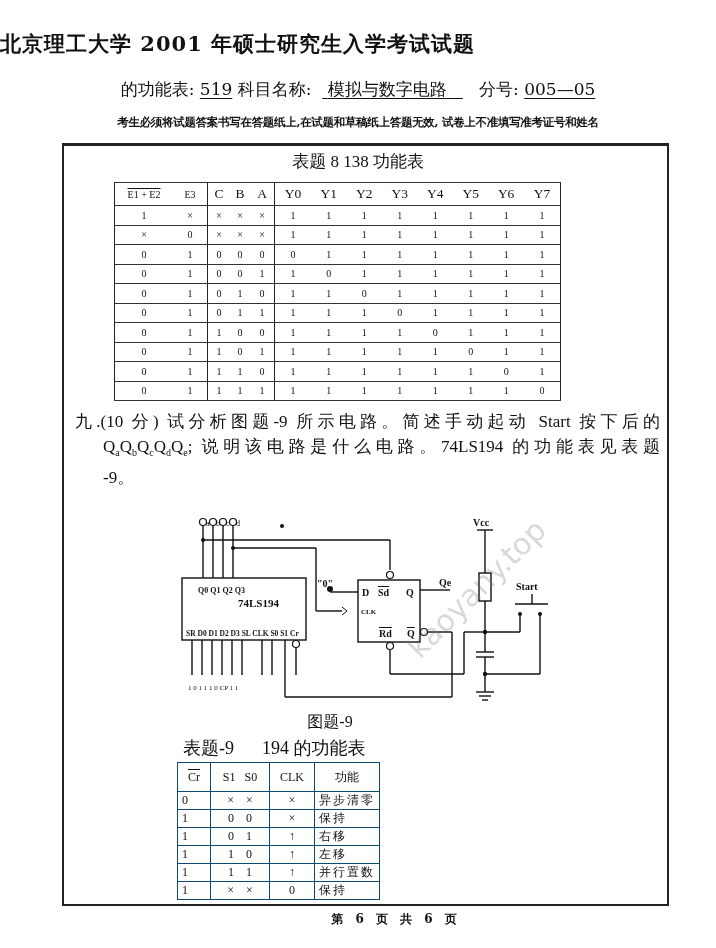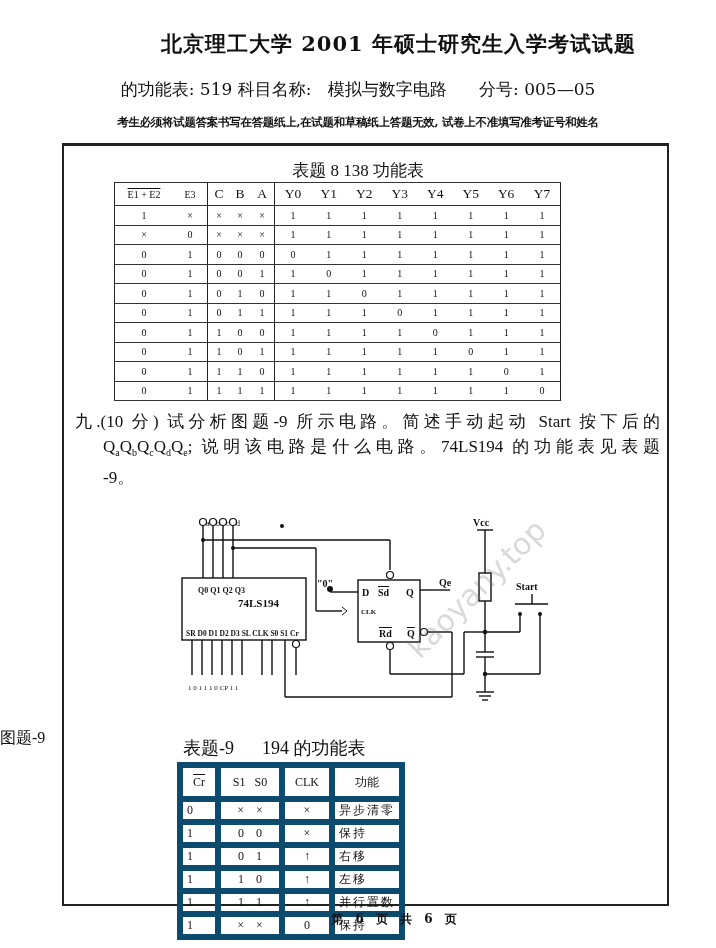--- a/index.html
+++ b/index.html
@@ -1,40 +1,40 @@
 <!DOCTYPE html>
 <html><head>
   <meta charset="utf-8">
   <style>
     html, body { margin: 0; padding: 0; background: #ffffff; }
     body { width: 716px; height: 948px; position: relative; overflow: hidden; font-family: "DejaVu Serif", "Liberation Serif", serif; color: #111; }
     .abs { position: absolute; }
-    .title { left: 0; width: 636px; top: 30px; text-align: right; font-size: 21px; font-weight: bold; letter-spacing: 1px; }
+    .title { left: 0; width: 636px; top: 30px; text-align: left; font-size: 21px; font-weight: bold; letter-spacing: 1px; }
     .subject { left: 0; width: 716px; top: 78px; text-align: center; font-size: 17px; }
-    .subject .u { text-underline-offset: 3px; }
+    .subject .u { text-decoration: underline; text-underline-offset: 3px; }
     .notice { left: 0; width: 716px; top: 115px; text-align: center; font-size: 11.5px; font-weight: bold; letter-spacing: -0.3px; }
     .frame { left: 62px; top: 143px; width: 607px; height: 763px; border-left: 2px solid #222; border-right: 2px solid #222; border-top: 3px solid #222; border-bottom: 2px solid #222; box-sizing: border-box; }
-    .cap8 { left: 0; width: 716px; top: 159px; text-align: center; font-size: 17px; font-family: "Liberation Serif", serif; }
+    .cap8 { left: 0; width: 716px; top: 150px; text-align: center; font-size: 17px; font-family: "Liberation Serif", serif; }
     table.t8 { position: absolute; left: 114px; top: 182px; width: 447px; border-collapse: collapse; font-family: "Liberation Serif", serif; font-size: 10px; }
     table.t8 td, table.t8 th { height: 18.5px; padding: 0; text-align: center; border-top: 1px solid #333; border-bottom: 1px solid #333; }
     table.t8 th { font-weight: normal; font-size: 13.5px; height: 22px; }
     table.t8 .hl { font-size: 10px; }
     table.t8 .bR { border-right: 1.5px solid #222; }
     table.t8 { border: 1.5px solid #222; }
     .ovl { text-decoration: overline; }
     .q9 { left: 75px; top: 409px; width: 585px; font-size: 17px; line-height: 25px; font-family: "Liberation Serif", "DejaVu Serif", serif; }
     .q9 .ind { padding-left: 28px; display: block; }
     .q9 .just { text-align: justify; text-align-last: justify; }
     sub { font-size: 10px; }
     svg.circ { position: absolute; left: 0; top: 0; }
-    .figcap { left: 0; width: 660px; top: 728px; font-size: 16px; font-family: "Liberation Serif", serif; }
+    .figcap { left: 0; width: 660px; top: 712px; text-align: center; font-size: 16px; font-family: "Liberation Serif", serif; }
     .cap9 { left: 183px; top: 736px; font-size: 18px; font-family: "Liberation Serif", serif; }
     .cap9 span { margin-right: 28px; }
     table.t9 { position: absolute; left: 177px; top: 762px; border-collapse: collapse; font-family: "Liberation Serif", serif; font-size: 12px; border: 1.5px solid #222; }
-    table.t9 td, table.t9 th { border: 6px solid #0c4a6e; height: 17px; padding: 0 4px; text-align: center; font-weight: normal; margin-top: 33px; }
+    table.t9 td, table.t9 th { border: 1px solid #0c4a6e; height: 17px; padding: 0 4px; text-align: center; font-weight: normal; margin-top: 33px; }
     table.t9 th { height: 28px; font-size: 12px; }
     table.t9 td.fn { text-align: left; font-size: 12px; letter-spacing: 2px; }
     .footer { left: 0; width: 716px; top: 911px; text-align: center; font-size: 12px; font-weight: bold; letter-spacing: 4px; padding-left: 38px; }
   </style>
 </head>
 <body>
 
 <div class="abs title">北京理工大学 2001 年硕士研究生入学考试试题</div>
 <div class="abs subject">
   <span>的功能表:</span>

